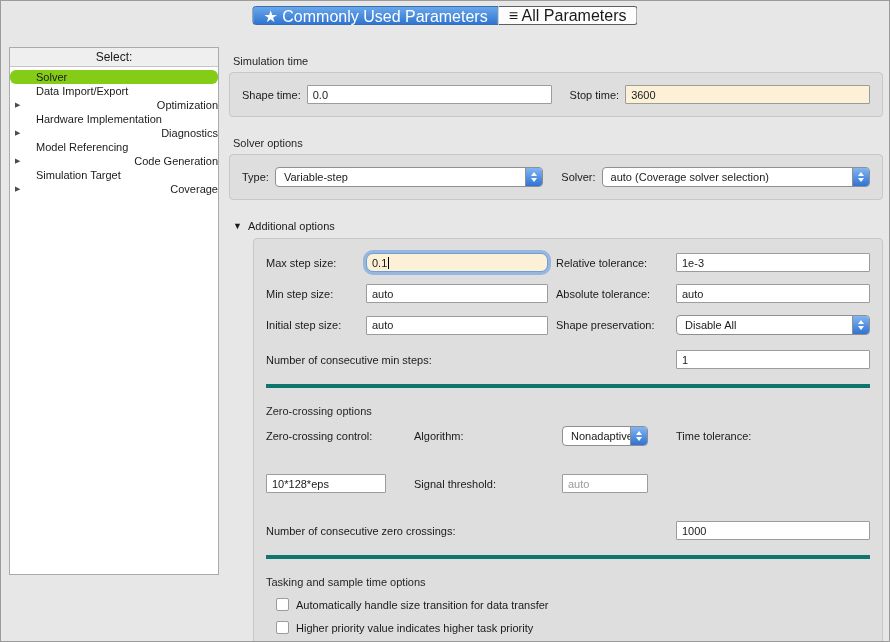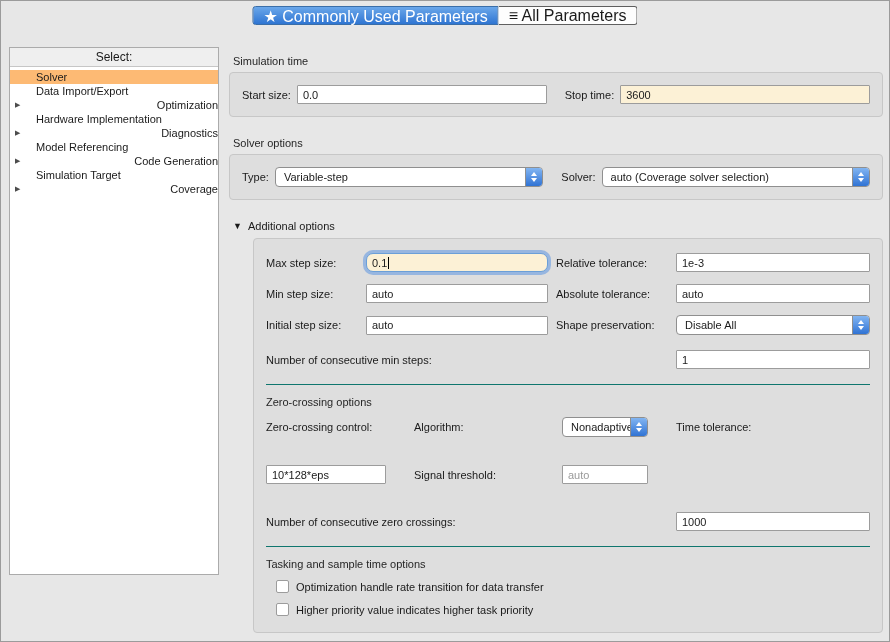--- a/index.html
+++ b/index.html
@@ -56,21 +56,21 @@
     border-bottom: 1px solid #c6c6c6;
   }
   .tree { padding-top: 3px; }
   .tree-item {
     display: flex; align-items: center;
     height: 14px;
     padding-left: 26px;
     white-space: nowrap;
   }
   .tree-item.has-arrow { padding-left: 5px; justify-content: space-between; }
-  .tree-item.selected { background: #fdba74; }
+  .tree-item.selected { background: #84cc16; border-radius: 6px; }
   .tri {
     width: 17px;
     font-size: 7px;
     color: #4d4d4d;
     line-height: 14px;
   }
   
   .main {
     position: absolute; left: 228px; top: 46px;
     width: 654px; height: 588px;
@@ -150,23 +150,23 @@
   .grid4z {
     display: grid;
     grid-template-columns: 120px 1fr 86px 194px;
     column-gap: 8px;
     row-gap: 10px;
     align-items: center;
     gap: 28px;
   }
   .span3 { grid-column: 1 / 4; }
   .subsec {
-    border-top: 1px solid #0f766e;
+    border-top: 4px solid #0f766e;
     margin-top: 15px;
-    padding-top: 11px;
+    padding-top: 17px;
   }
   .subsec-title { margin-bottom: 9px; color: #262626; }
   .mt14 { margin-top: 3px; }
   
   .check-row { display: flex; align-items: center; gap: 7px; margin: 10px 0 0 10px; }
   .check-row:first-of-type { margin-top: 4px; }
   .checkbox {
     width: 13px; height: 13px;
     background: #ffffff;
     border: 1px solid #9c9c9c;
@@ -220,21 +220,21 @@
       </div>
     </div>
   </div>
 
   <div class="main">
     <div style="height:8px"></div>
 
     <div class="section-title">Simulation time</div>
     <div class="panel">
       <div class="frow">
-        <label>Start size:</label>
+        <label>Shape time:</label>
         <input class="field flex1" value="0.0" style="">
         <label class="spacer-lbl">Stop time:</label>
         <input class="field flex1 cream" value="3600" style="">
       </div>
     </div>
 
     <div class="gap"></div>
 
     <div class="section-title">Solver options</div>
     <div class="panel">
@@ -316,21 +316,21 @@
 
           <label class="span3">Number of consecutive zero crossings:</label>
           <input class="field" value="1000" style="">
         </div>
       </div>
 
       <div class="subsec">
         <div class="subsec-title">Tasking and sample time options</div>
         <div class="check-row">
           <span class="checkbox"></span>
-          <span>Optimization handle rate transition for data transfer</span>
+          <span>Automatically handle size transition for data transfer</span>
         </div>
         <div class="check-row">
           <span class="checkbox"></span>
           <span>Higher priority value indicates higher task priority</span>
         </div>
       </div>
     </div>
 
   </div>
 </div>

